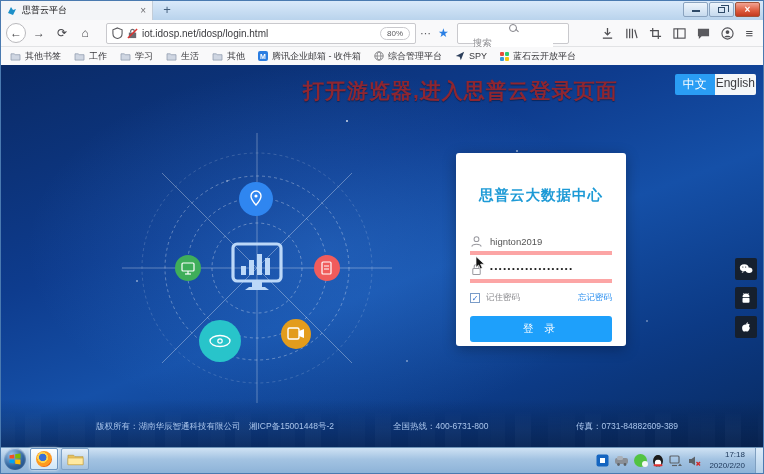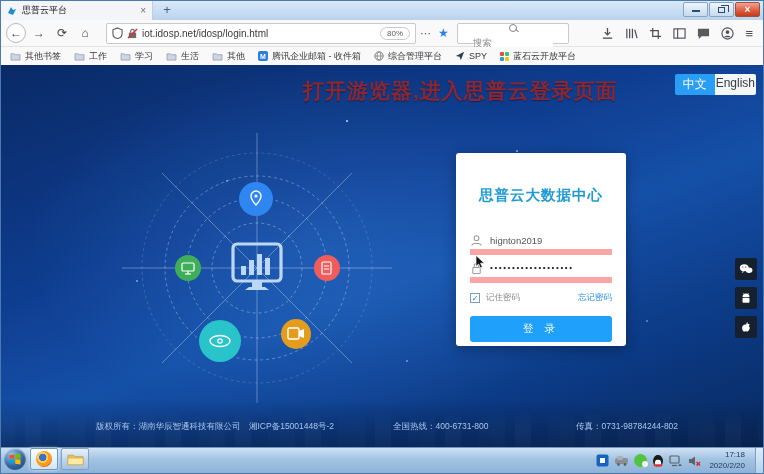--- a/index.html
+++ b/index.html
@@ -81,21 +81,21 @@
           overflow:hidden; }
   .lang-zh { background:#2a9df4; color:#fff; padding:2px 8px; }
   .lang-en { background:#f3f6f9; color:#3c3c40; padding:2px 1px; }
 
   
   .card { position:absolute; left:455px; top:88px; width:170px; height:193px; background:#fff;
           border-radius:3px; box-shadow:0 3px 14px rgba(0,0,0,.30); }
   .card-title { position:absolute; top:33px; left:0; right:0; text-align:center; color:#1d9ad6;
                 font-size:14.5px; font-weight:bold; letter-spacing:1px; }
   .field { position:absolute; left:14px; right:14px; height:24px; display:flex; align-items:center;
-           gap:7px; border-bottom:6px solid #fca5a5; }
+           gap:7px; border-bottom:4px solid #fca5a5; }
   .f-user { top:78px; }
   .f-pass { top:106px; }
   .field input { border:none; outline:none; flex:1; font-size:9.5px; color:#555;
                  font-family:"Liberation Sans", sans-serif; width:90px; }
   .pass-dots { font-size:8px; letter-spacing:1.6px; color:#1a1a1a; line-height:24px; }
   .lock-wrap { position:relative; display:flex; }
   .cursor-arrow { position:absolute; left:5px; top:-7px; }
   .remember-row { position:absolute; top:139px; left:14px; right:14px; display:flex;
                   align-items:center; font-size:8.5px; color:#8b8b8f; }
   .checkbox { width:10px; height:10px; border:1px solid #7a9cc8; background:#fff; color:#2a6fd0;
@@ -418,21 +418,21 @@
             <path d="M6,3.6 C7,2.4 9,2.6 9.8,3.8 C8.8,4.4 8.8,6 9.9,6.7 C9.5,8.4 8.4,10.6 7.2,10.6 C6.5,10.6 6.4,10.2 5.7,10.2 C5,10.2 4.8,10.6 4.2,10.6 C3,10.6 1.8,8 2.2,5.9 C2.5,4.3 4.2,3.3 6,3.6 Z" fill="#fff"></path>
             <path d="M6.2,3.2 C6.2,2.2 7,1.3 8,1.2 C8.1,2.2 7.2,3.2 6.2,3.2 Z" fill="#fff"></path>
           </svg>
       </div>
     </div>
 
     <div class="skyline"></div>
     <div class="footer-shade"></div>
     <span class="ft ft1">版权所有：湖南华辰智通科技有限公司　湘ICP备15001448号-2</span>
     <span class="ft ft2">全国热线：400-6731-800</span>
-    <span class="ft ft3">传真：0731-98784244-802</span>
+    <span class="ft ft3">传真：0731-84882609-389</span>
   </div>
 
   <div class="taskbar">
     <div class="orb">
       <svg width="12" height="12" viewBox="0 0 12 12">
         <path d="M0.5,2.2 L5.3,1.4 V5.6 H0.5 Z" fill="#f25022"></path>
         <path d="M6.2,1.3 L11.5,0.5 V5.6 H6.2 Z" fill="#7fba00"></path>
         <path d="M0.5,6.5 H5.3 V10.6 L0.5,9.8 Z" fill="#00a4ef"></path>
         <path d="M6.2,6.5 H11.5 V11.5 L6.2,10.7 Z" fill="#ffb900"></path>
       </svg>

